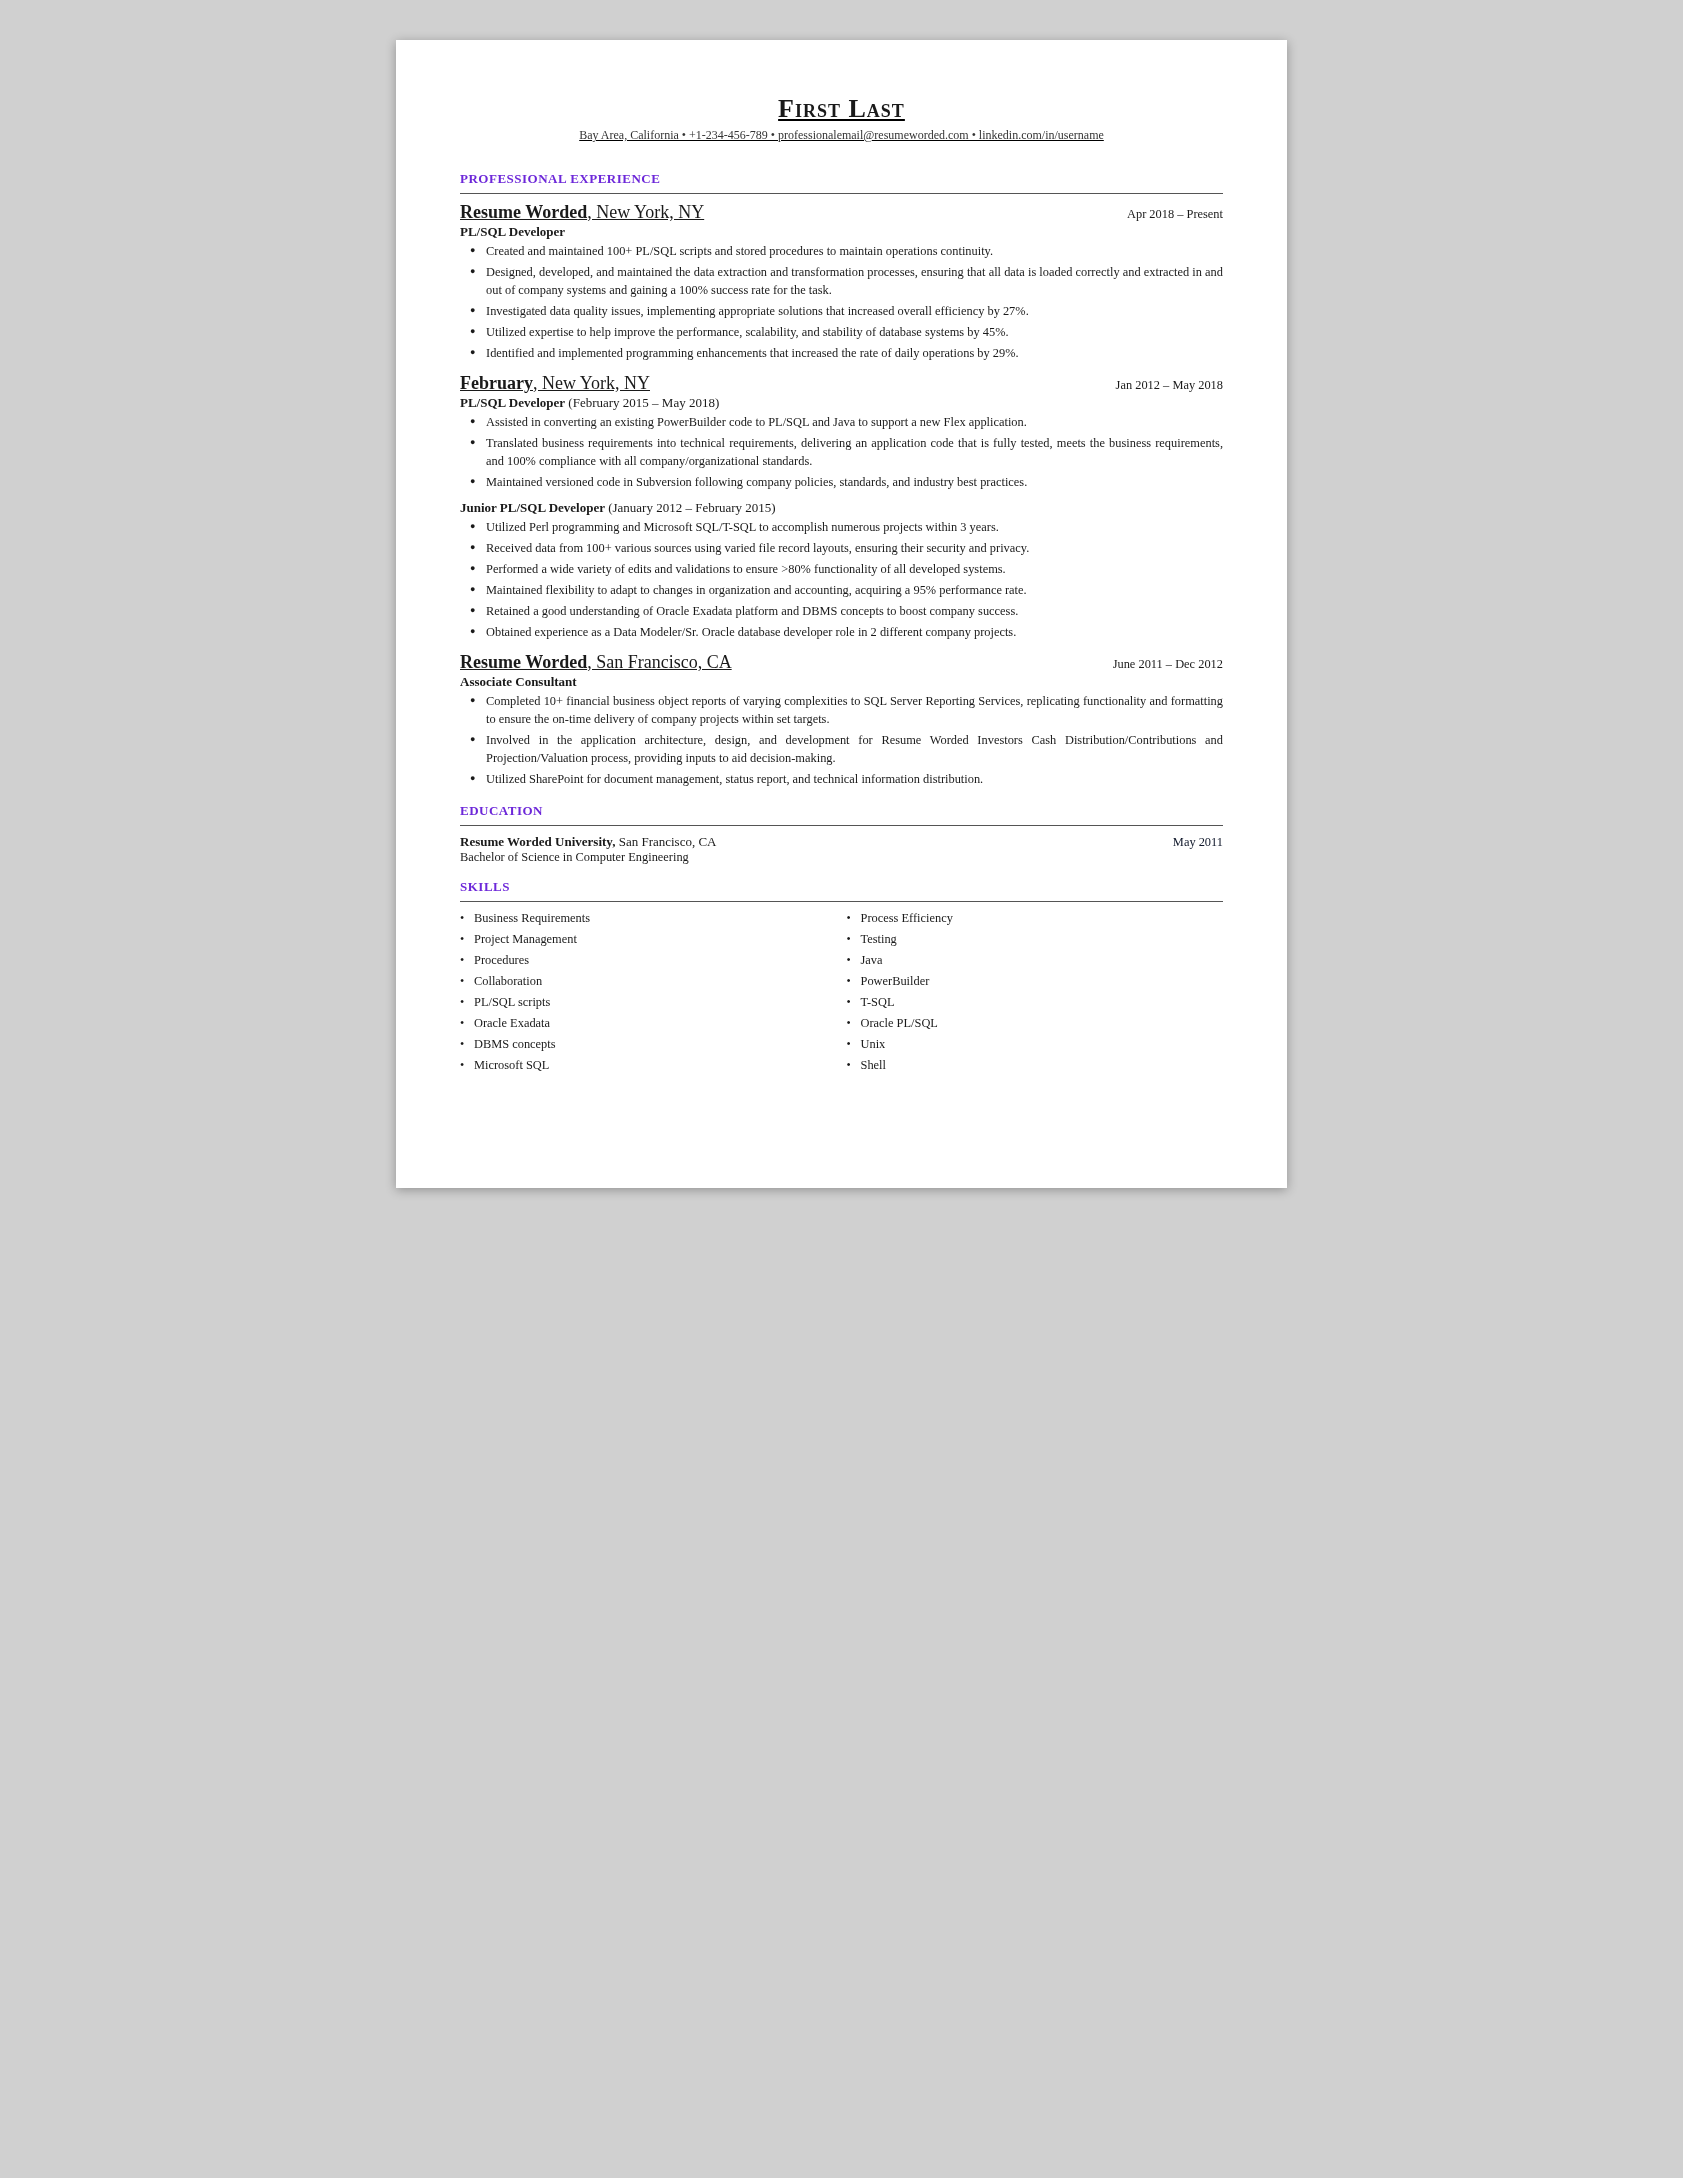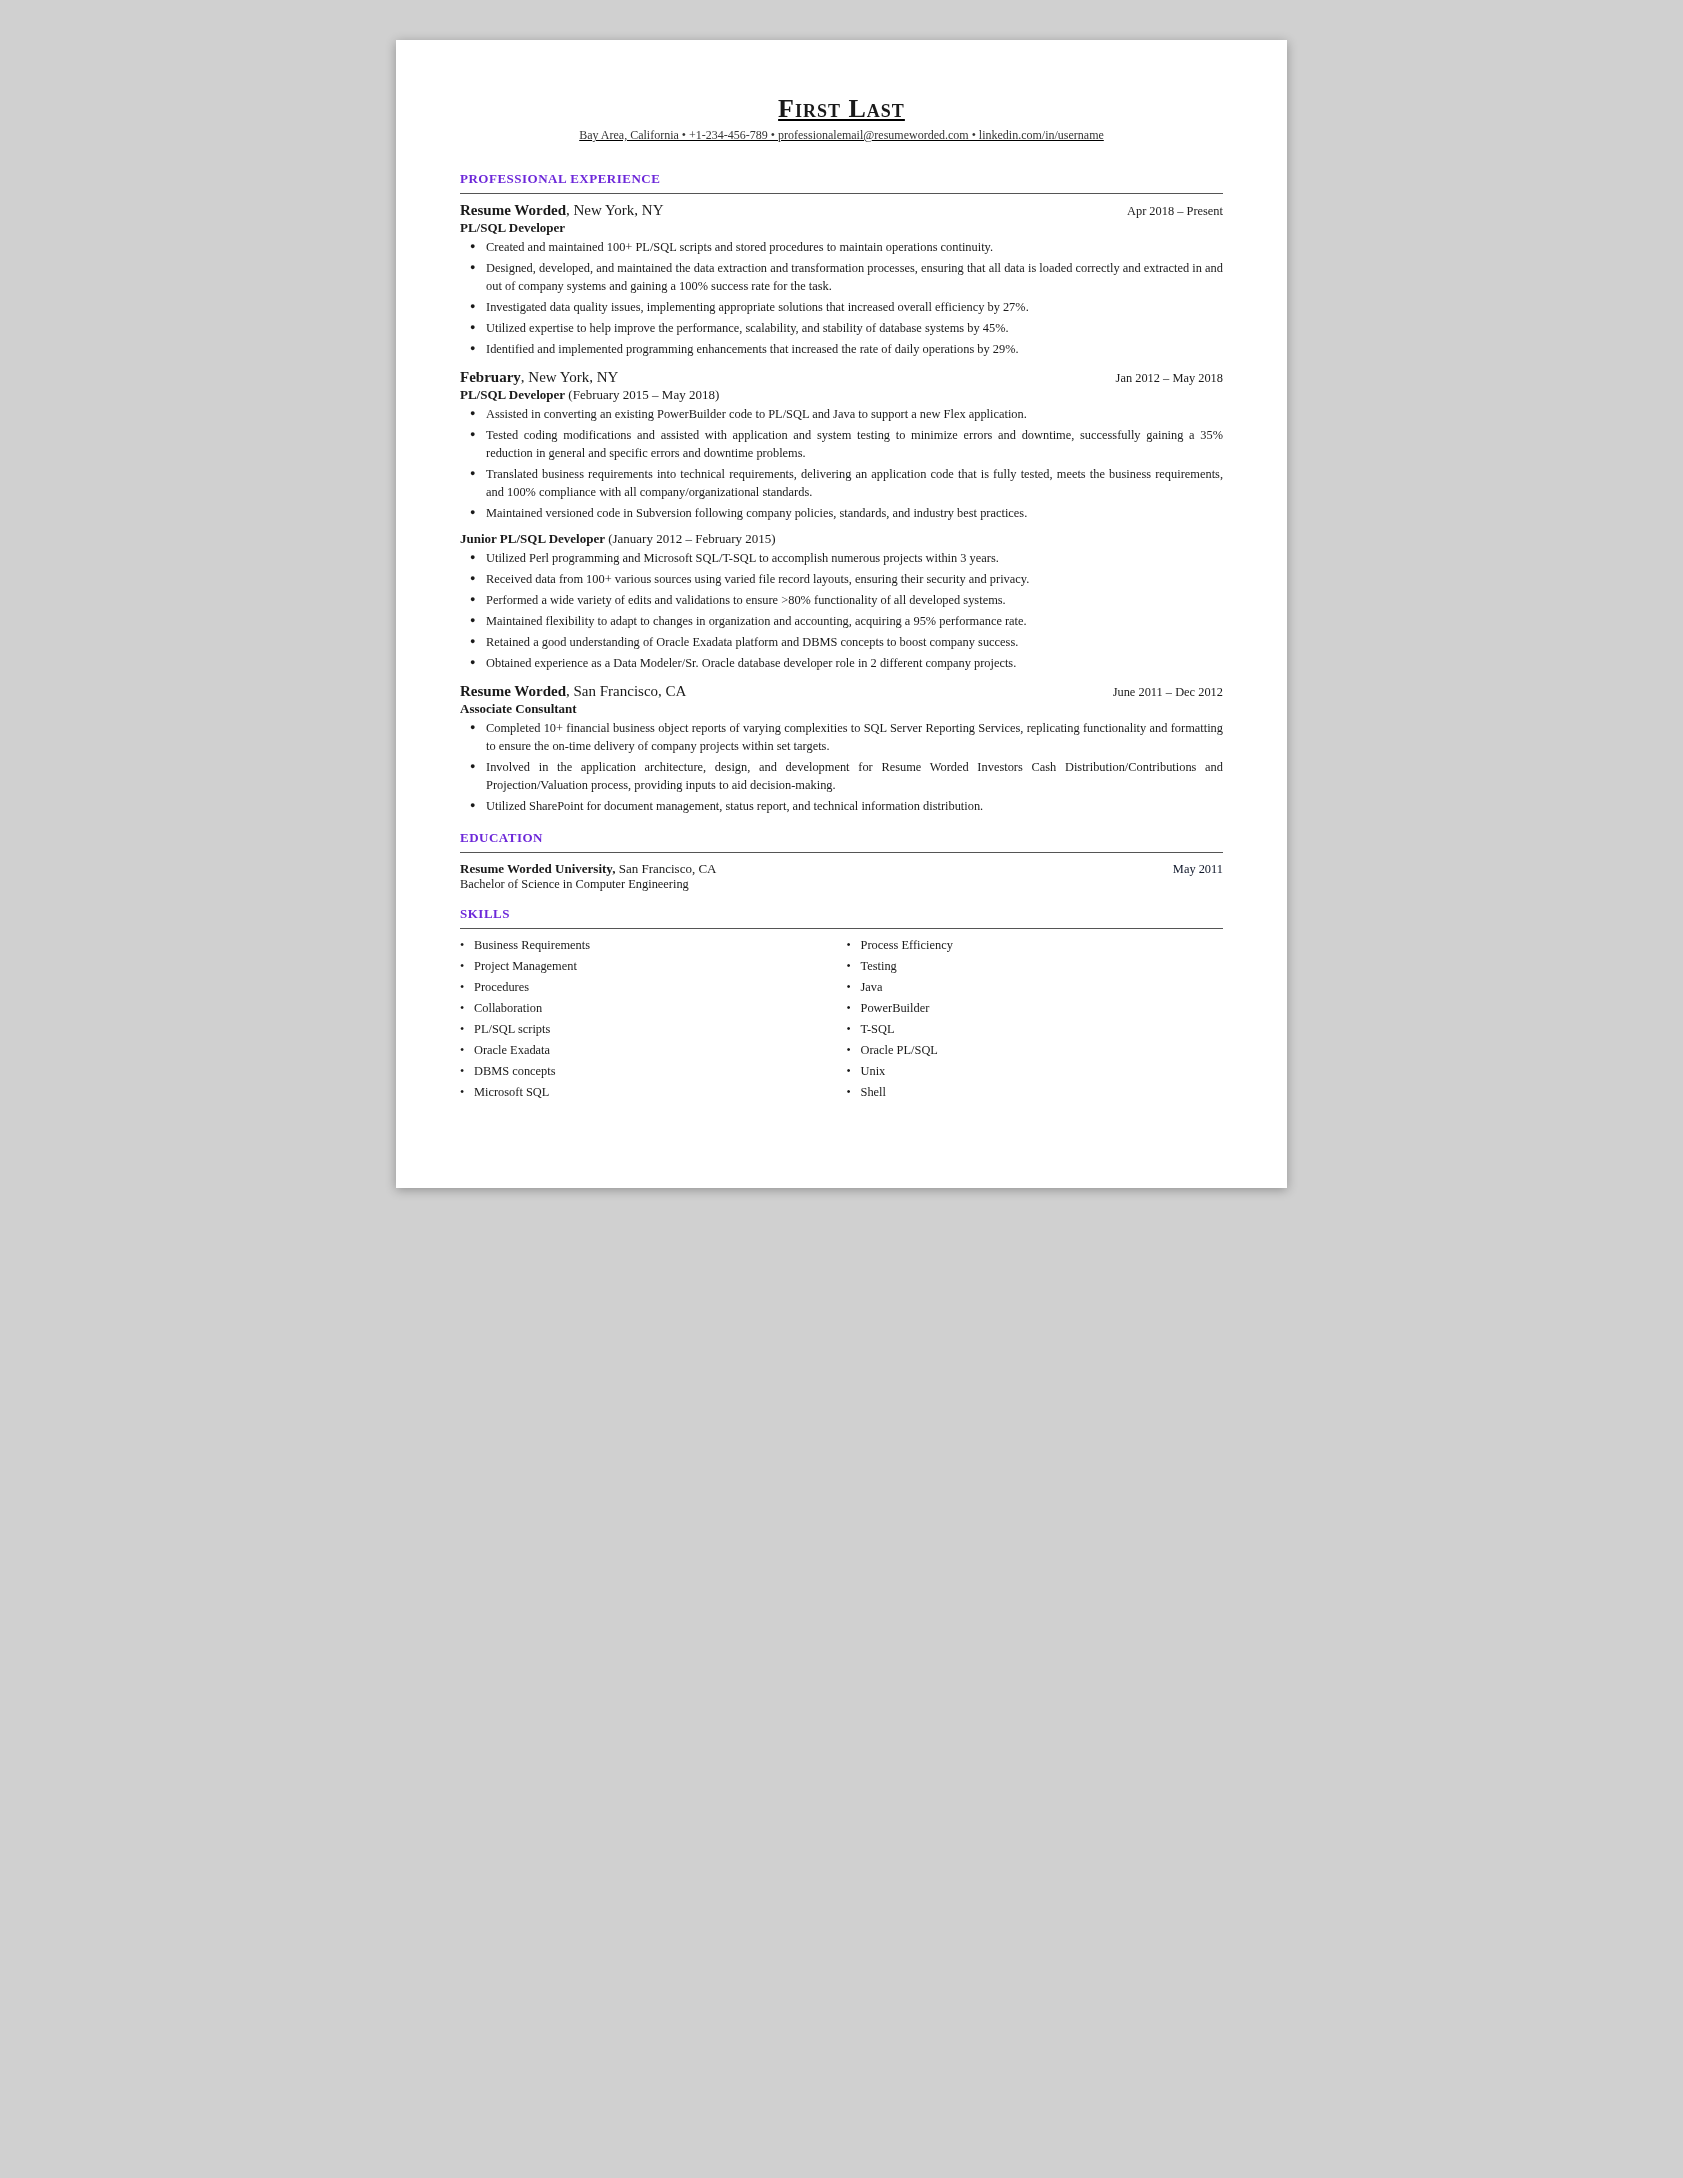--- a/index.html
+++ b/index.html
@@ -55,23 +55,24 @@
     .section {
       margin-bottom: 14px;
     }
     .job-header {
       display: flex;
       justify-content: space-between;
       align-items: baseline;
       margin-bottom: 1px;
     }
     .job-company {
-      font-size: 15px;
-      font-weight: bold;
-      color: #1a1a1a;
+      font-size: 18px;
+      font-weight: bold;
+      color: #1a1a1a;
+      text-decoration: underline;
     }
     .job-company span.normal {
       font-weight: normal;
     }
     .job-dates {
       font-size: 12.4px;
       color: #1a1a1a;
     }
     .job-title {
       font-size: 13px;
@@ -188,21 +189,20 @@
         <div class="job-company">
           <span>February</span><span class="normal">, New York, NY</span>
         </div>
         <div class="job-dates">Jan 2012 – May 2018</div>
       </div>
       <div class="job-title">
         <span>PL/SQL Developer</span><span style="font-weight:normal;"> (February  2015 – May 2018)</span>
       </div>
       <ul class="bullet-list">
         <li>Assisted in converting an existing PowerBuilder code to PL/SQL and Java to support a new Flex application.</li>
-        <li>Tested coding modifications and assisted with application and system testing to minimize errors and downtime, successfully gaining a 35% reduction in general and specific errors and downtime problems.</li>
         <li>Translated business requirements into technical requirements, delivering an application code that is fully tested, meets the business requirements, and 100% compliance with all company/organizational standards.</li>
         <li>Maintained versioned code in Subversion following company policies, standards, and industry best practices.</li>
       </ul>
 
       <div class="job-sub-entry">
         <div class="job-title">
           <span>Junior PL/SQL Developer</span><span style="font-weight:normal;"> (January 2012 – February 2015)</span>
         </div>
         <ul class="bullet-list">
           <li>Utilized Perl programming and Microsoft SQL/T-SQL to accomplish numerous projects within 3 years.</li>

